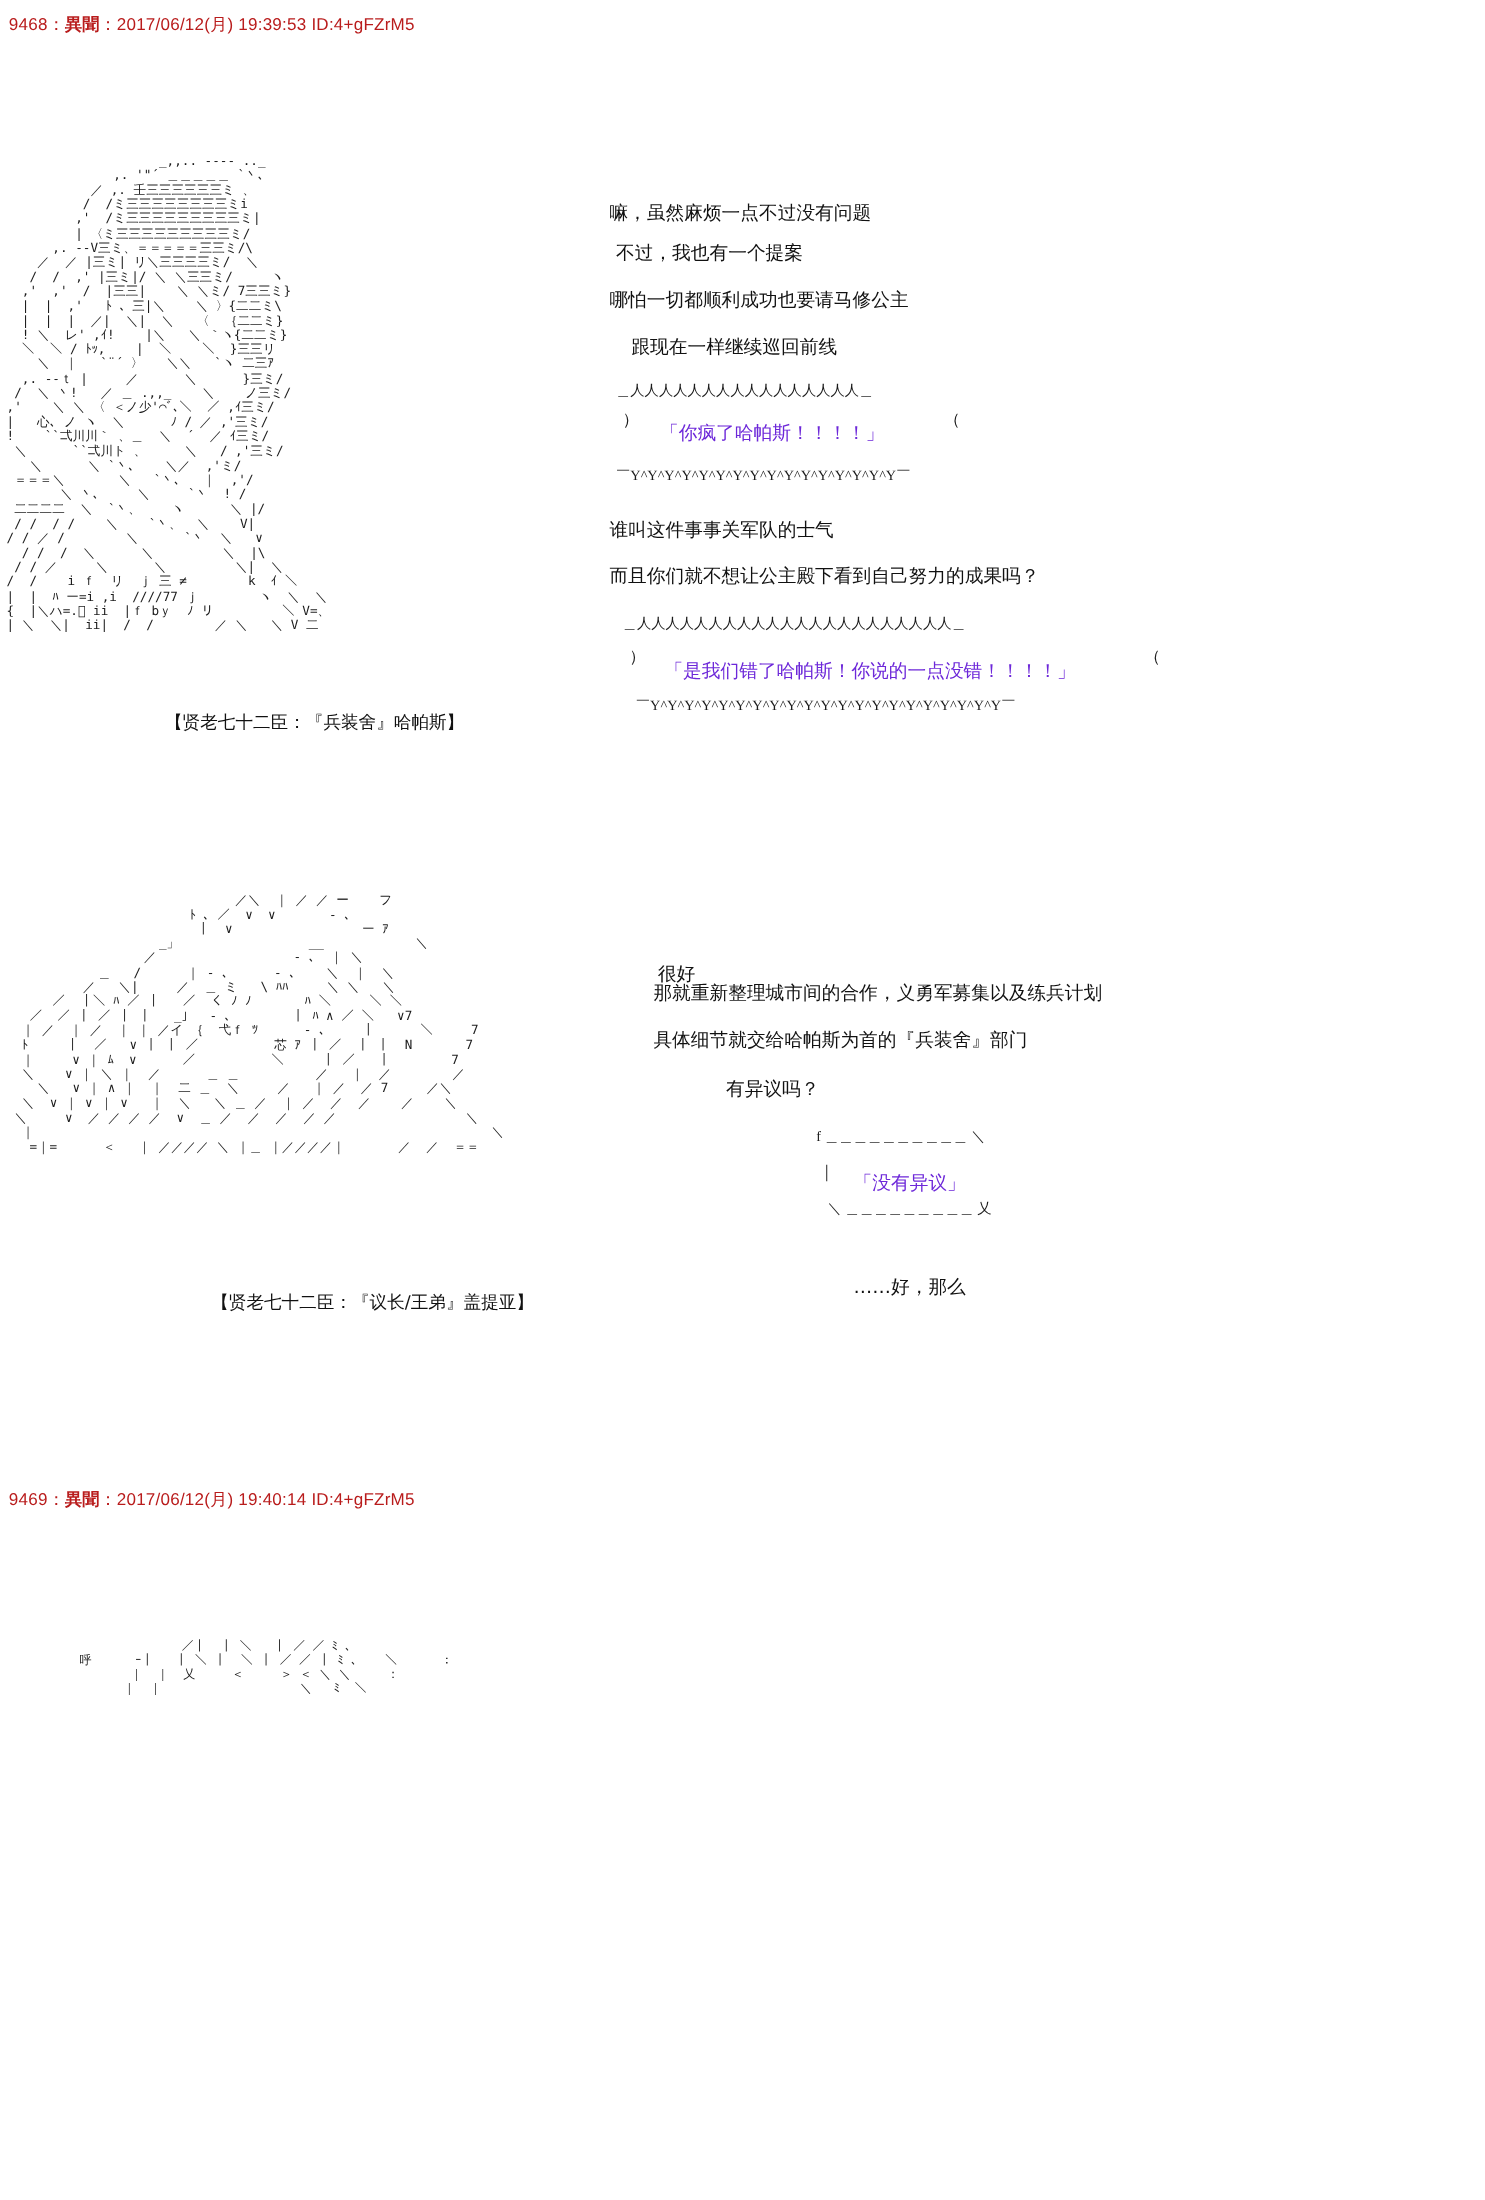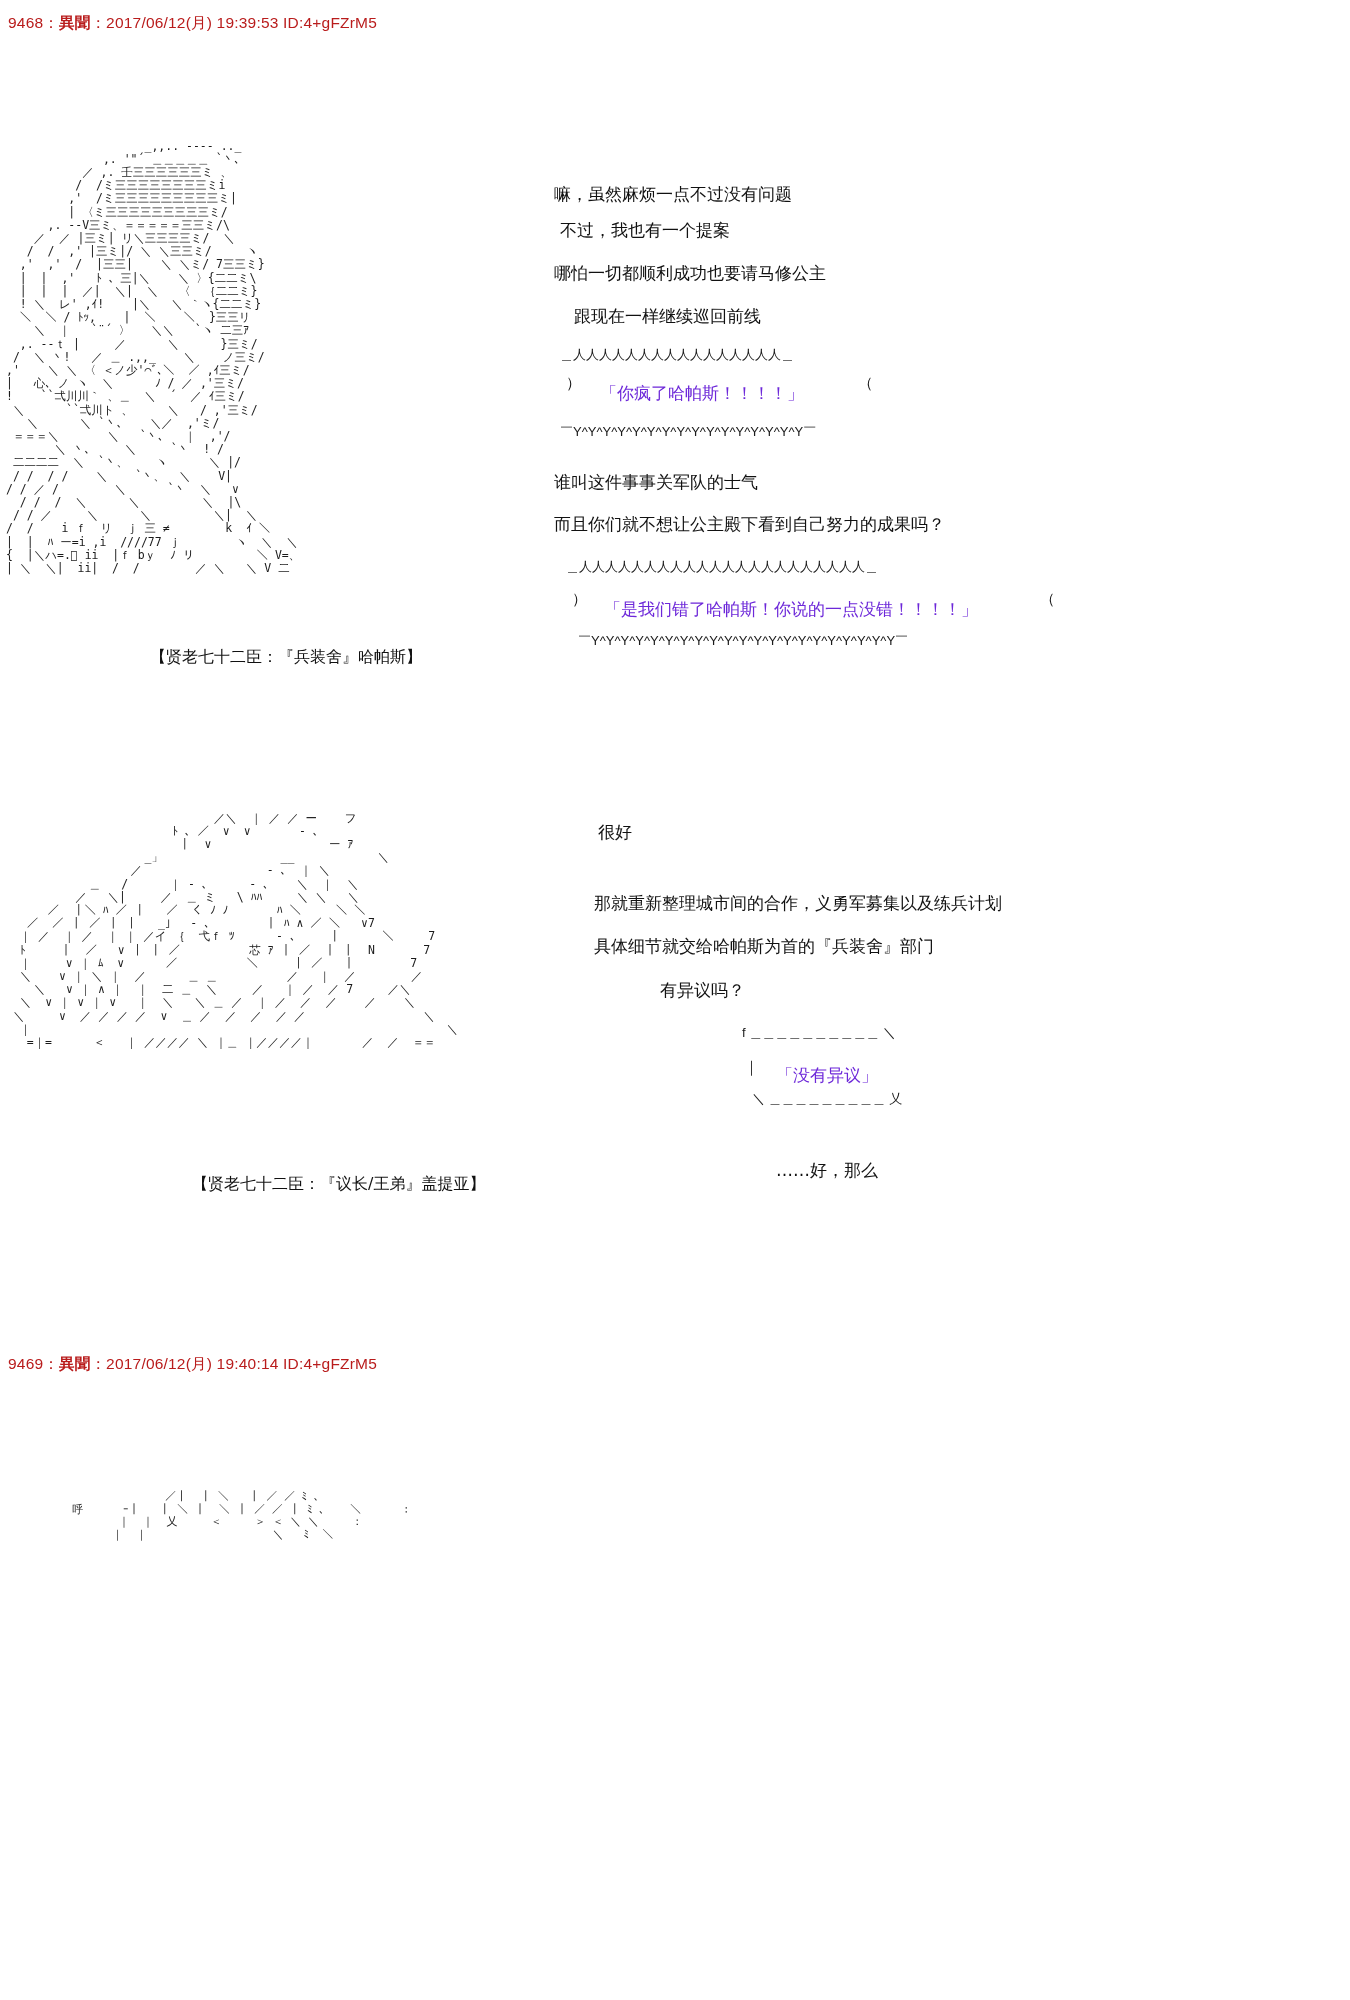--- a/index.html
+++ b/index.html
@@ -64,21 +64,21 @@
     position: absolute;
     font-family: "DejaVu Sans", "Liberation Sans", sans-serif;
     font-size: 17px;
     color: #6d28d9;
     white-space: nowrap;
   }
 
   
   .shout {
     position: absolute;
-    font-family: Liberation Sans, sans-serif;
+    font-family: Liberation Serif, serif;
     font-size: 12px;
     line-height: 13px;
     white-space: pre;
     color: #1a1a1a;
   }
 
   .namecard {
     position: absolute;
     font-family: "DejaVu Sans", "Liberation Sans", sans-serif;
     font-size: 16px;
@@ -163,21 +163,21 @@
   ｜     ∨ ｜ ﾑ  ∨      ／          ＼     ｜ ／   ｜        7
   ＼    ∨ ｜ ＼ ｜  ／      ＿ ＿          ／   ｜  ／        ／
     ＼   ∨ ｜ ∧ ｜  ｜  二 ＿  ＼     ／   ｜ ／  ／ 7     ／＼
   ＼  ∨ ｜ ∨ ｜ ∨   ｜  ＼   ＼ ＿ ／  ｜ ／  ／  ／    ／    ＼
  ＼     ∨  ／ ／ ／ ／  ∨  ＿ ／  ／  ／  ／ ／                 ＼
   ｜                                                            ＼
    =｜=      ＜   ｜ ／／／／ ＼ ｜＿ ｜／／／／｜       ／  ／  ＝＝</pre>
 
 <div class="namecard" style="left:192px; top:1174px;">【贤老七十二臣：『议长/王弟』盖提亚】</div>
 
-<div class="dlg" style="left:598px; top:822px;">很好</div>
+<div class="dlg" style="left:598px; top:876px;">很好</div>
 <div class="dlg" style="left:594px; top:893px;">那就重新整理城市间的合作，义勇军募集以及练兵计划</div>
 <div class="dlg" style="left:594px; top:936px;">具体细节就交给哈帕斯为首的『兵装舍』部门</div>
 <div class="dlg" style="left:660px; top:980px;">有异议吗？</div>
 
 <div class="shout" style="left:742px; top:1026px; font-size:13px;">f ＿＿＿＿＿＿＿＿＿＿ ＼</div>
 <div class="shout" style="left:744px; top:1060px; font-size:15px;">｜</div>
 <div class="bubble-line" style="left:776px; top:1064px;">「没有异议」</div>
 <div class="shout" style="left:752px; top:1092px; font-size:13px;">＼ ＿＿＿＿＿＿＿＿＿ 乂</div>
 
 <div class="dlg" style="left:776px; top:1148px;margin-top:12px;">……好，那么</div>

